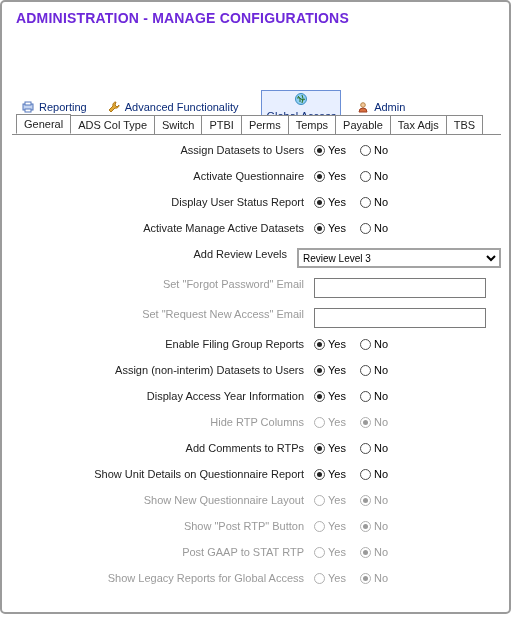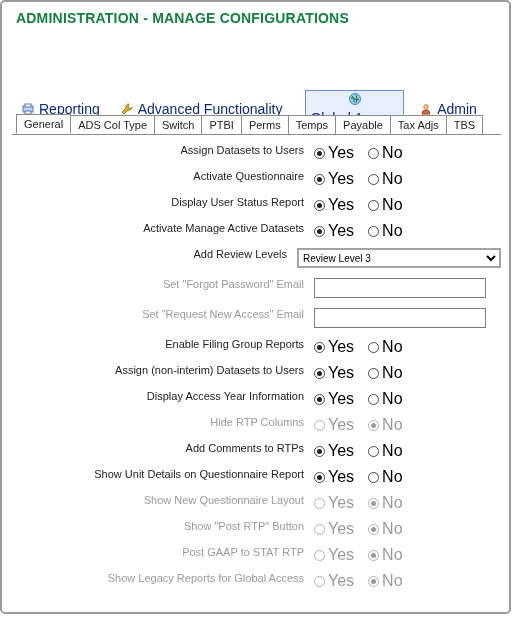--- a/index.html
+++ b/index.html
@@ -15,38 +15,38 @@
     border: 2px solid #9b9b9b;
     box-sizing: border-box;
     border-radius: 5px;
     position: relative;
     background: #fff;
     overflow: hidden;
   }
   .title {
     font-weight: bold;
     font-size: 14px;
-    color: #15803d;
+    color: #6d28d9;
     padding: 8px 0 0 14px;
     letter-spacing: 0.2px;
   }
   .toolbar {
     position: absolute;
     top: 88px;
     left: 14px;
     right: 10px;
     display: flex;
     align-items: center;
     gap: 2px;
   }
   .tool-link {
     display: inline-flex;
     align-items: center;
     gap: 4px;
-    font-size: 14px;
+    font-size: 11px;
     color: #0a2a78;
     text-decoration: none;
     padding: 1px 4px;
     border: 1px solid transparent;
     cursor: pointer;
   }
   .tool-link.active {
     border: 1px solid #6b8fd6;
     background: #e8efff;
     flex-direction: column;
@@ -118,21 +118,21 @@
   .ctrl {
     flex: 1;
     display: flex;
     align-items: center;
     gap: 4px;
   }
   .radio-pair {
     display: flex;
     align-items: center;
     gap: 14px;
-    font-size: 16px;
+    font-size: 11px;
   }
   .radio-opt {
     display: inline-flex;
     align-items: center;
     gap: 3px;
     cursor: pointer;
   }
   .radio-opt.dim { color: #9a9a9a; cursor: default; }
   .rcircle {
     width: 11px; height: 11px;

